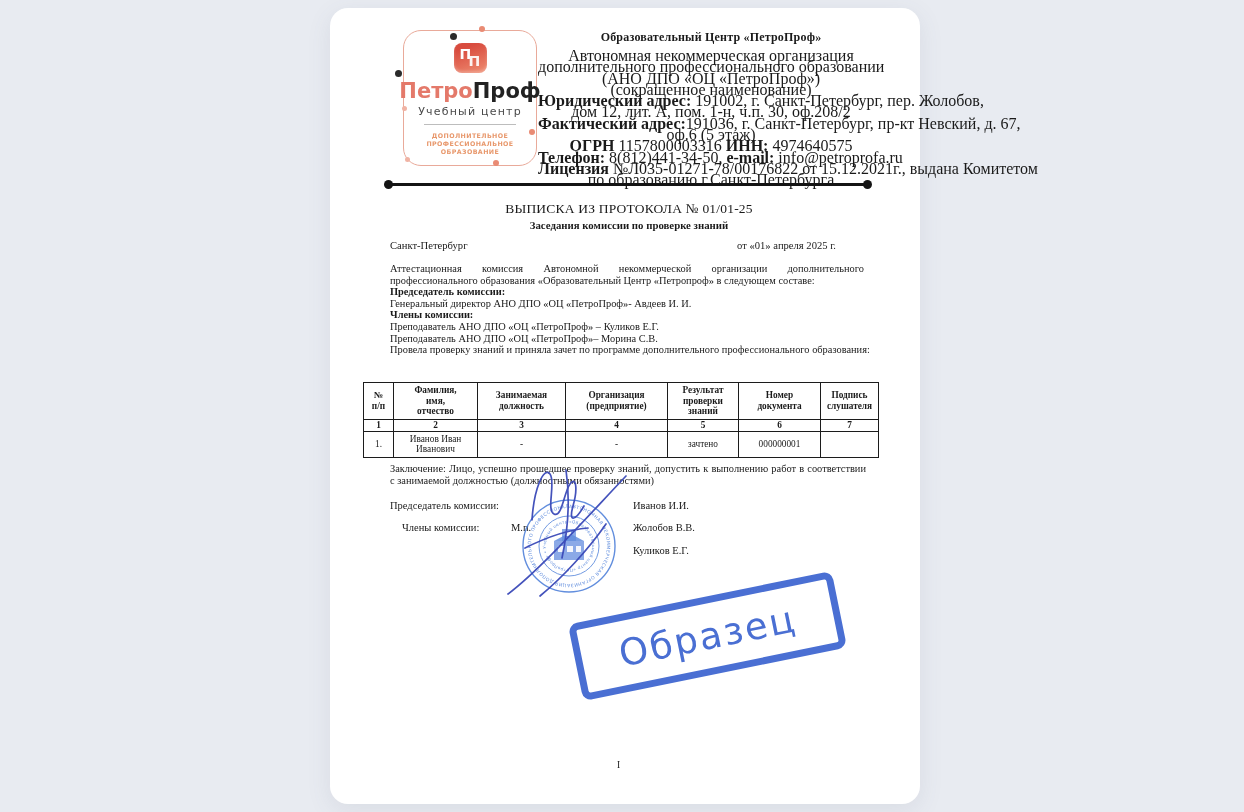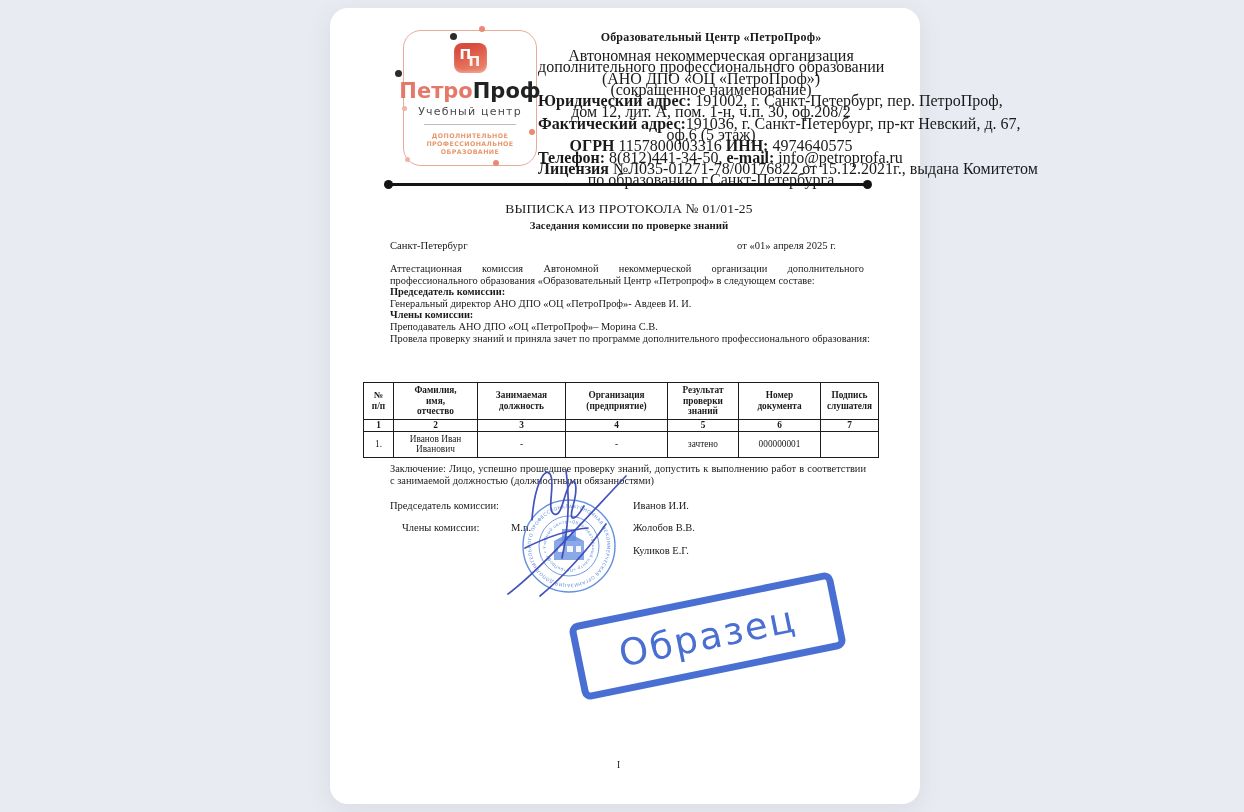--- a/index.html
+++ b/index.html
@@ -107,21 +107,21 @@
   <span class="dot o" style="left:199px;top:121px"></span>
   <span class="dot os" style="left:75px;top:149px"></span>
   <span class="dot o" style="left:163px;top:152px"></span>
 
   <div class="head-block">
     <div class="org-name">Образовательный Центр «ПетроПроф»</div>
     <div class="hline">Автономная некоммерческая организация</div>
     <div class="hline">дополнительного профессионального образовании</div>
     <div class="hline">(АНО ДПО «ОЦ «ПетроПроф»)</div>
     <div class="hline">(сокращенное наименование)</div>
-    <div class="hline"><b>Юридический адрес:</b><span> 191002, г. Санкт-Петербург, пер. ПетроПроф,</span></div>
+    <div class="hline"><b>Юридический адрес:</b><span> 191002, г. Санкт-Петербург, пер. Жолобов,</span></div>
     <div class="hline">дом 12, лит. А, пом. 1-н, ч.п. 30, оф.208/2</div>
     <div class="hline"><b>Фактический адрес:</b><span>191036, г. Санкт-Петербург, пр-кт Невский, д. 67,</span></div>
     <div class="hline">оф.6 (5 этаж)</div>
     <div class="hline"><b>ОГРН</b><span> 1157800003316 </span><b>ИНН:</b><span> 4974640575</span></div>
     <div class="hline"><b>Телефон:</b><span> 8(812)441-34-50, </span><b>e-mail:</b><span> info@petroprofa.ru</span></div>
     <div class="hline"><b>Лицензия</b><span> №Л035-01271-78/00176822 от 15.12.2021г., выдана Комитетом</span></div>
     <div class="hline">по образованию г.Санкт-Петербурга</div>
   </div>
 
   <div class="divider"></div>
@@ -132,20 +132,21 @@
   <div class="city-row">
     <span>Санкт-Петербург</span>
     <span style="margin-right:14px">от «01» апреля 2025 г.</span>
   </div>
 
   <div class="body-text">
     <p class="intro">Аттестационная комиссия Автономной некоммерческой организации дополнительного профессионального образования «Образовательный Центр «Петропроф» в следующем составе:</p>
     <div class="bline bold">Председатель комиссии:</div>
     <div class="bline">Генеральный директор АНО ДПО «ОЦ «ПетроПроф»- Авдеев И. И.</div>
     <div class="bline bold">Члены комиссии:</div>
+    <div class="bline">Преподаватель АНО ДПО «ОЦ «ПетроПроф» – Куликов Е.Г.</div>
     <div class="bline">Преподаватель АНО ДПО «ОЦ «ПетроПроф»– Морина С.В.</div>
     <div class="bline">Провела проверку знаний и приняла зачет по программе дополнительного профессионального образования:</div>
   </div>
 
   <table class="tbl">
     <colgroup>
       <col style="width:30px">
         <col style="width:84px">
         <col style="width:88px">
       <col style="width:102px">

